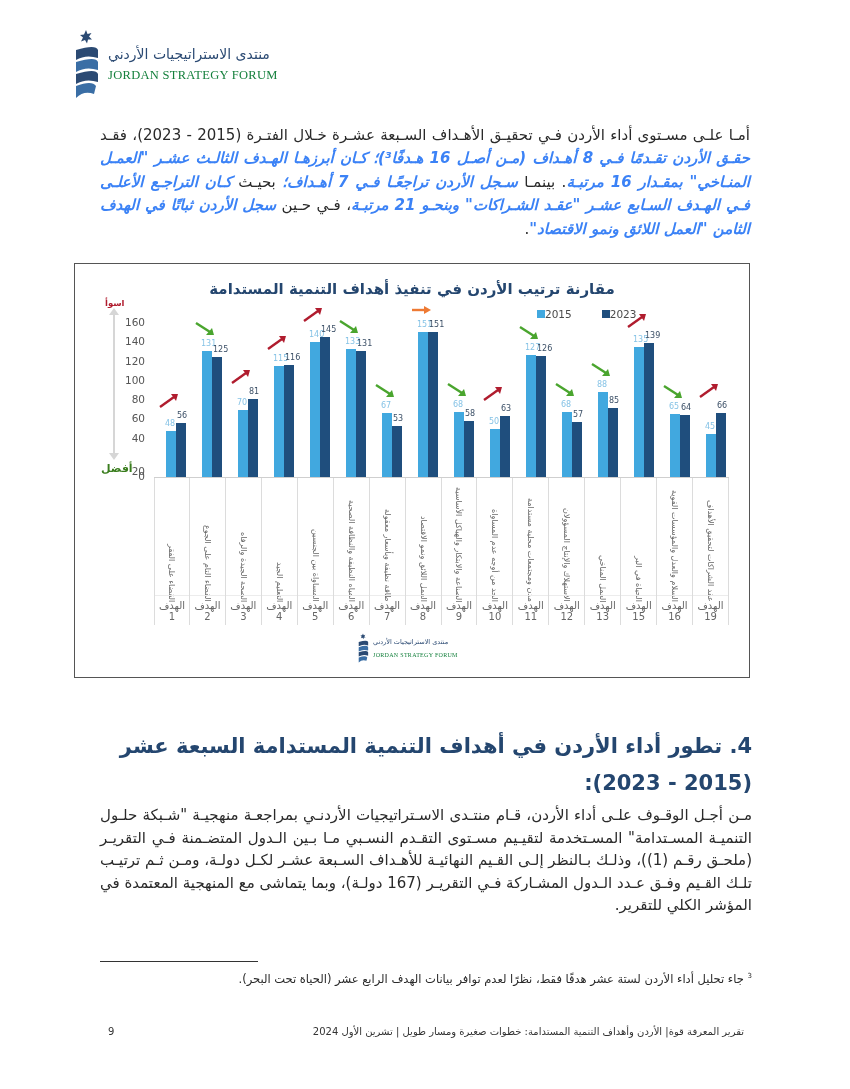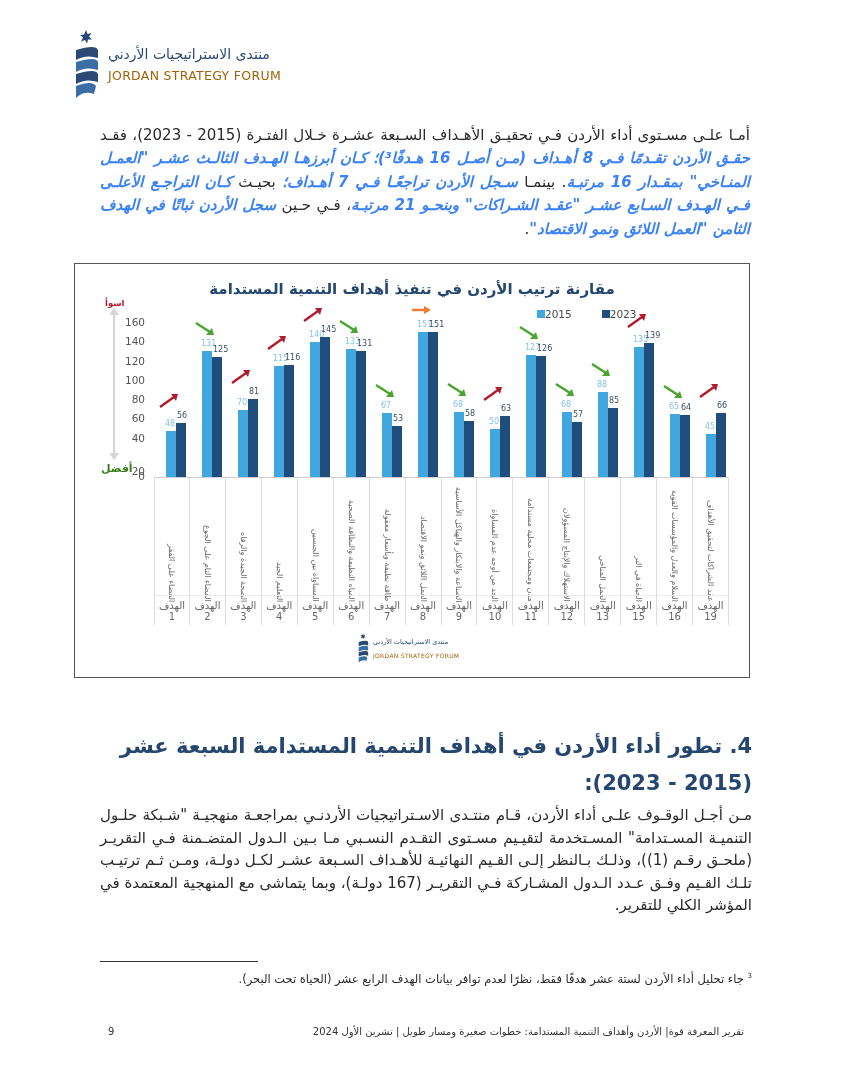--- a/index.html
+++ b/index.html
@@ -4,21 +4,21 @@
 <style>
   * { box-sizing: border-box; margin: 0; padding: 0; }
   html, body { width: 850px; height: 1089px; background: #ffffff; overflow: hidden; }
   body { position: relative; font-family: "DejaVu Sans", sans-serif; color: #2a2a2a; }
 
   
   .logo { position: absolute; left: 72px; top: 28px; display: flex; align-items: center; gap: 8px; }
   .logo-mark { width: 28px; height: 72px; position: relative; }
   .logo-text { display: flex; flex-direction: column; gap: 6px; }
   .logo-ar { font-size: 14px; color: #2b4a73; direction: rtl; text-align: left; }
-  .logo-en { font-size: 12.5px; color: #a16207; letter-spacing: 0.3px; }
+  .logo-en { font-size: 12.5px; color: #15803d; letter-spacing: 0.3px; font-family: Liberation Serif, serif; }
 
   
   .intro { position: absolute; left: 100px; top: 124px; width: 650px; direction: rtl; text-align: justify;
            font-size: 15px; line-height: 23.4px; color: #2a2a2a; }
   .intro .hl { color: #3b82f6; font-weight: bold; font-style: italic; }
 
   
   .chart-box { position: absolute; left: 74px; top: 263px; width: 676px; height: 415px; border: 1.5px solid #555; background: #fff; }
   .chart-title { position: absolute; left: 0; right: 0; top: 16px; text-align: center; font-size: 15px; font-weight: bold; color: #24466f; direction: rtl; }
   .legend { position: absolute; top: 44px; left: 462px; display: flex; gap: 30px; font-size: 10.5px; color: #4a4a4a; }

